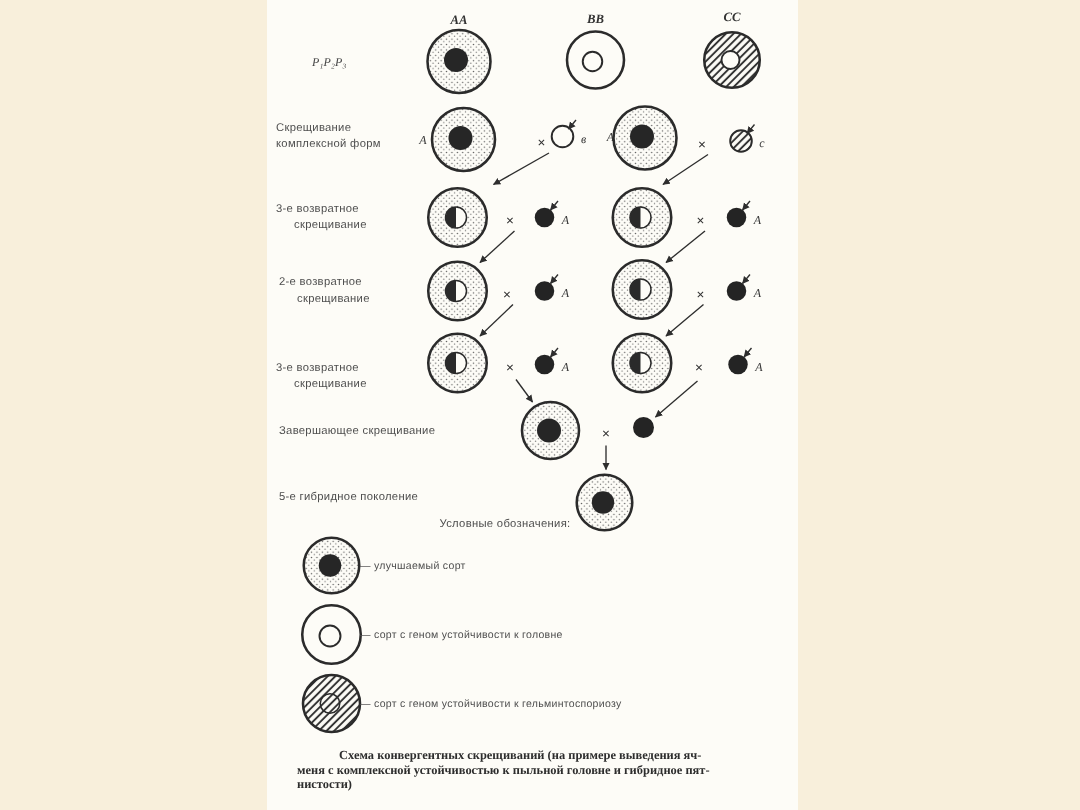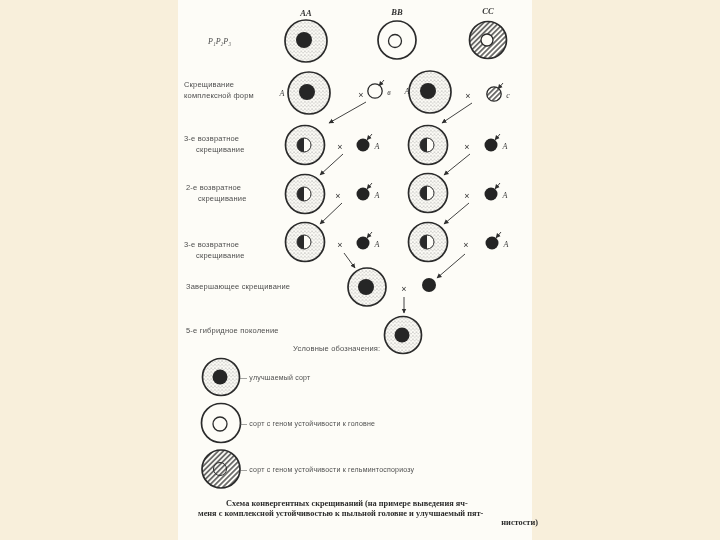--- a/index.html
+++ b/index.html
@@ -37,21 +37,21 @@
     letter-spacing:0.2px;white-space:nowrap;
   }
   .lbl .ind{padding-left:12px;}
   .leg{font-size:7px;}
   .caption{
     position:absolute;left:20px;top:499px;width:340px;
     font-family:"Liberation Serif",serif;font-weight:700;
     font-size:8.3px;line-height:9.7px;color:#2d2d2d;
   }
   .caption .c1{padding-left:28px;}
-  .caption .c3{text-align:right;}
+  .caption .c3{text-align:left;}
 </style>
 </head>
 <body>
 
 <div class="paper">
 
   <svg width="354" height="540" viewBox="0 0 354 540">
     <defs>
       <marker id="arr" markerWidth="7" markerHeight="7" refX="5" refY="3" orient="auto">
         <path d="M0,0.3 L5.5,3 L0,5.7 Z" fill="#2e2e2e"></path>
@@ -196,17 +196,17 @@
   <div class="lbl" style="left:8px;top:281px;">Завершающее скрещивание</div>
   <div class="lbl" style="left:8px;top:325px;">5-е гибридное поколение</div>
 
   <div class="lbl" style="left:71px;top:343px;margin-left:44px;">Условные обозначения:</div>
   <div class="lbl leg" style="left:62px;top:372px;">— улучшаемый сорт</div>
   <div class="lbl leg" style="left:62px;top:418px;">— сорт с геном устойчивости к головне</div>
   <div class="lbl leg" style="left:62px;top:464px;">— сорт с геном устойчивости к гельминтоспориозу</div>
 
   <div class="caption">
     <div class="c1">Схема конвергентных скрещиваний (на примере выведения яч-</div>
-    <div class="c2">меня с комплексной устойчивостью к пыльной головне и улучшаемый пят-</div>
+    <div class="c2">меня с комплексной устойчивостью к пыльной головне и гибридное пят-</div>
     <div class="c3">нистости)</div>
   </div>
 
 </div>
 
 </body></html>

